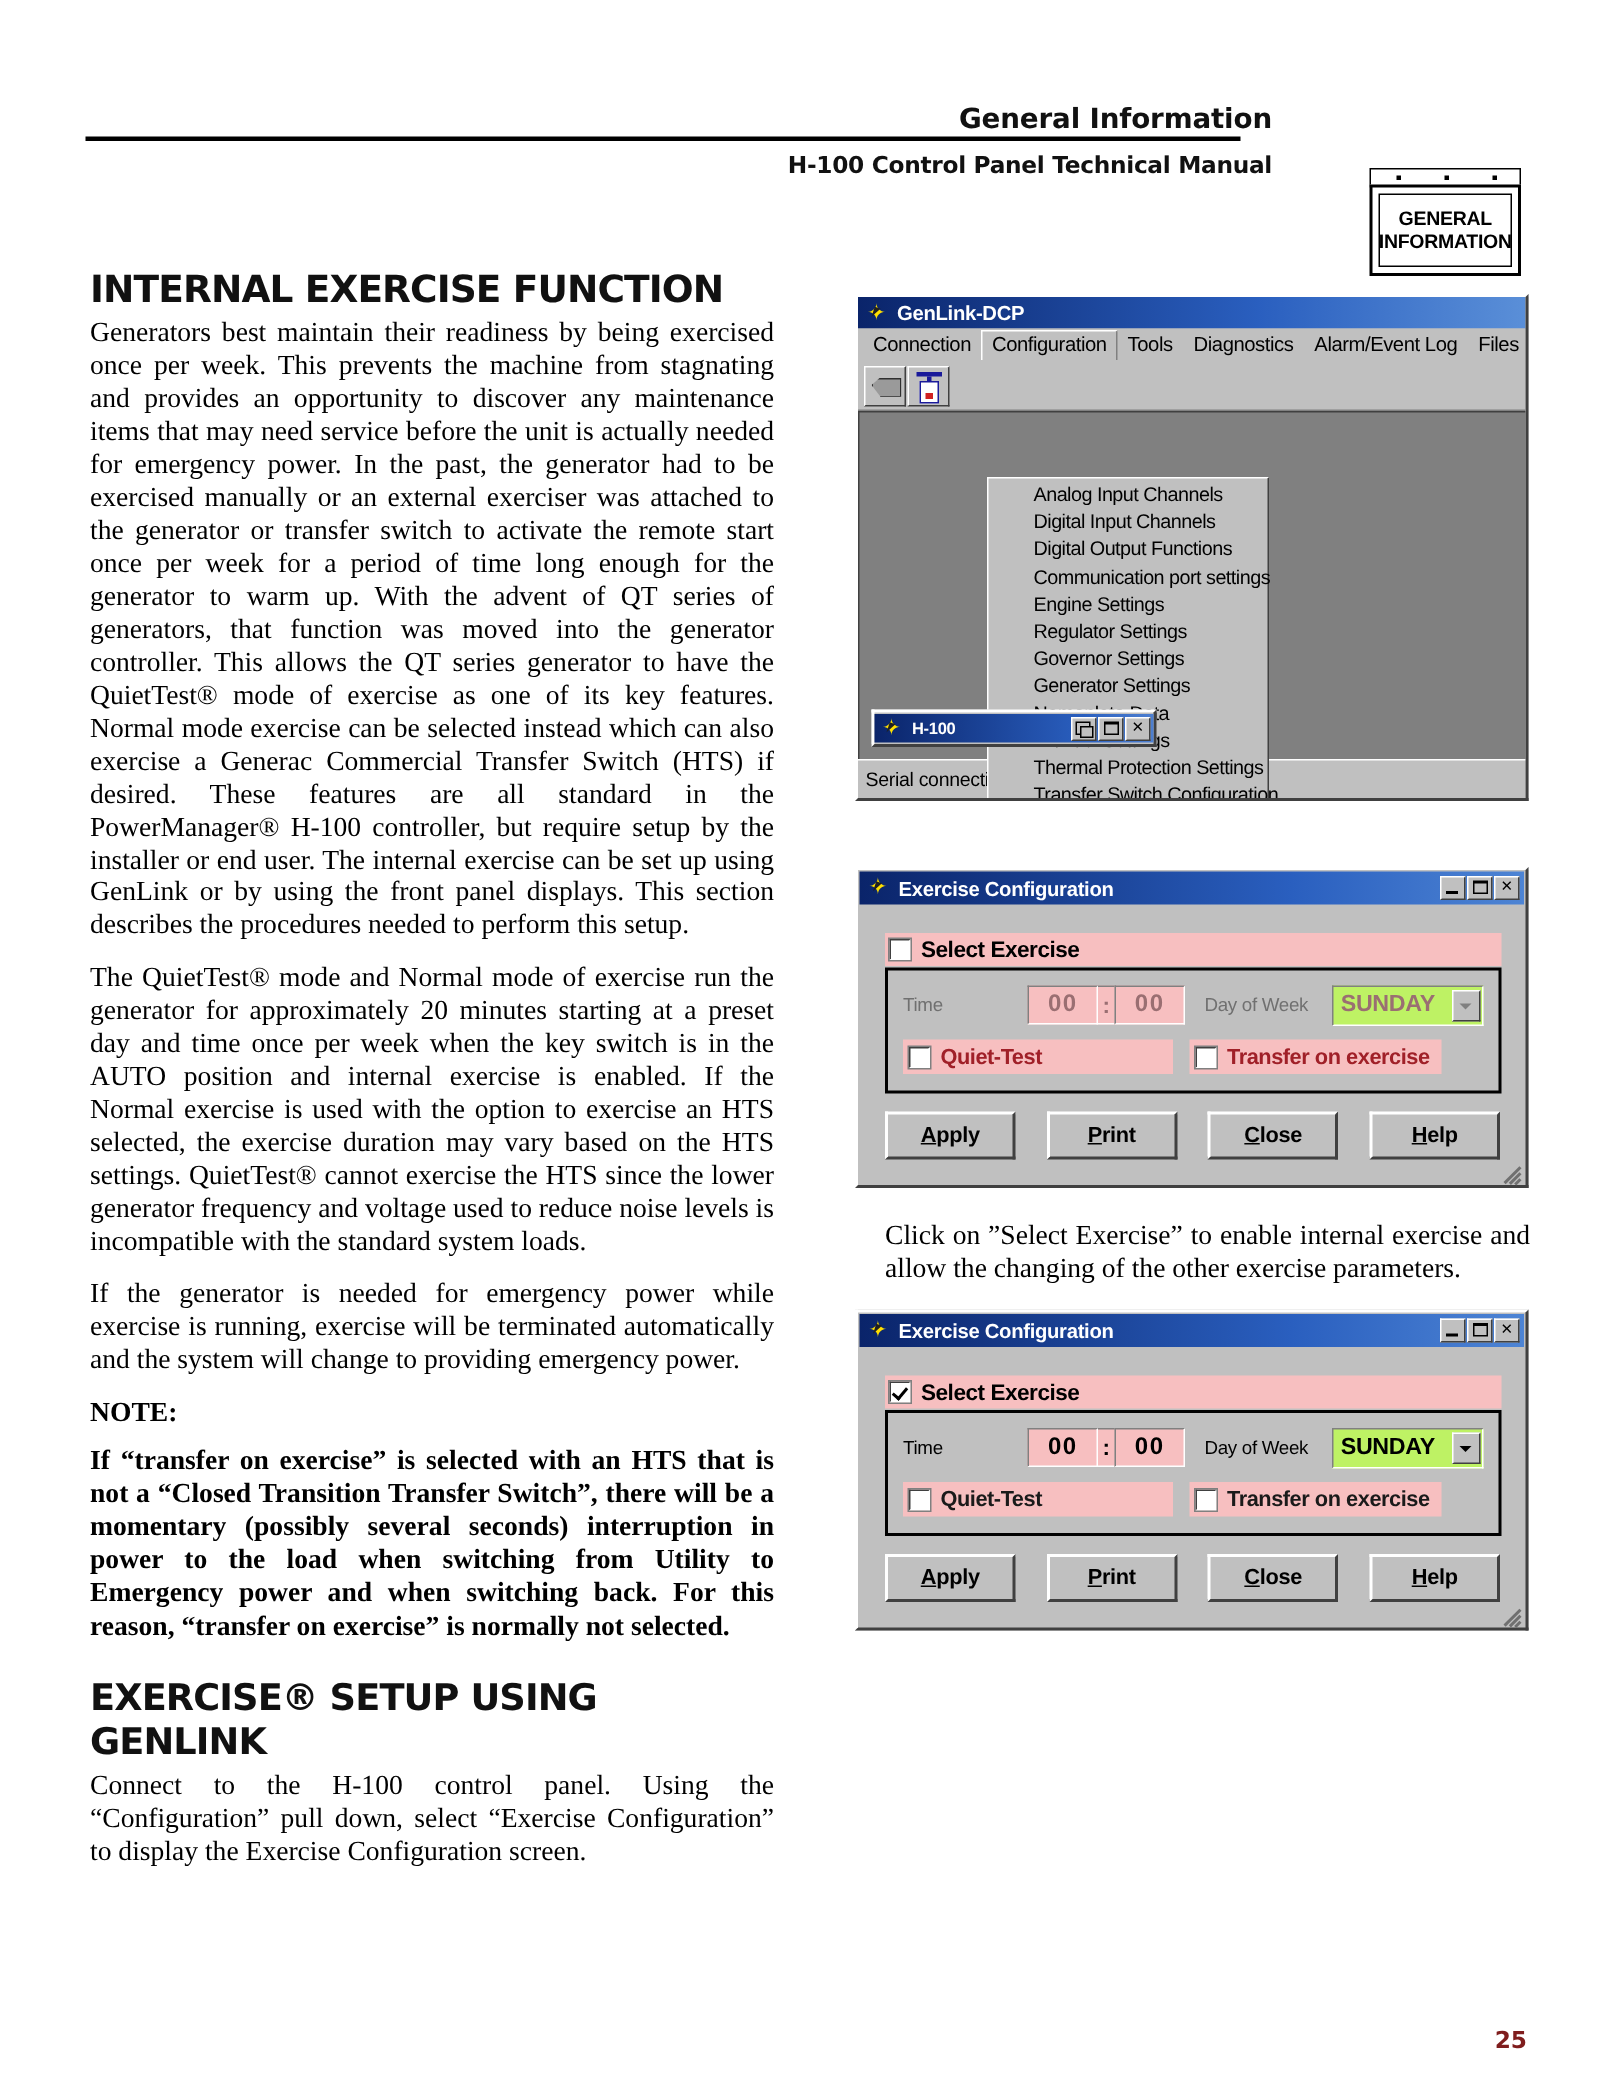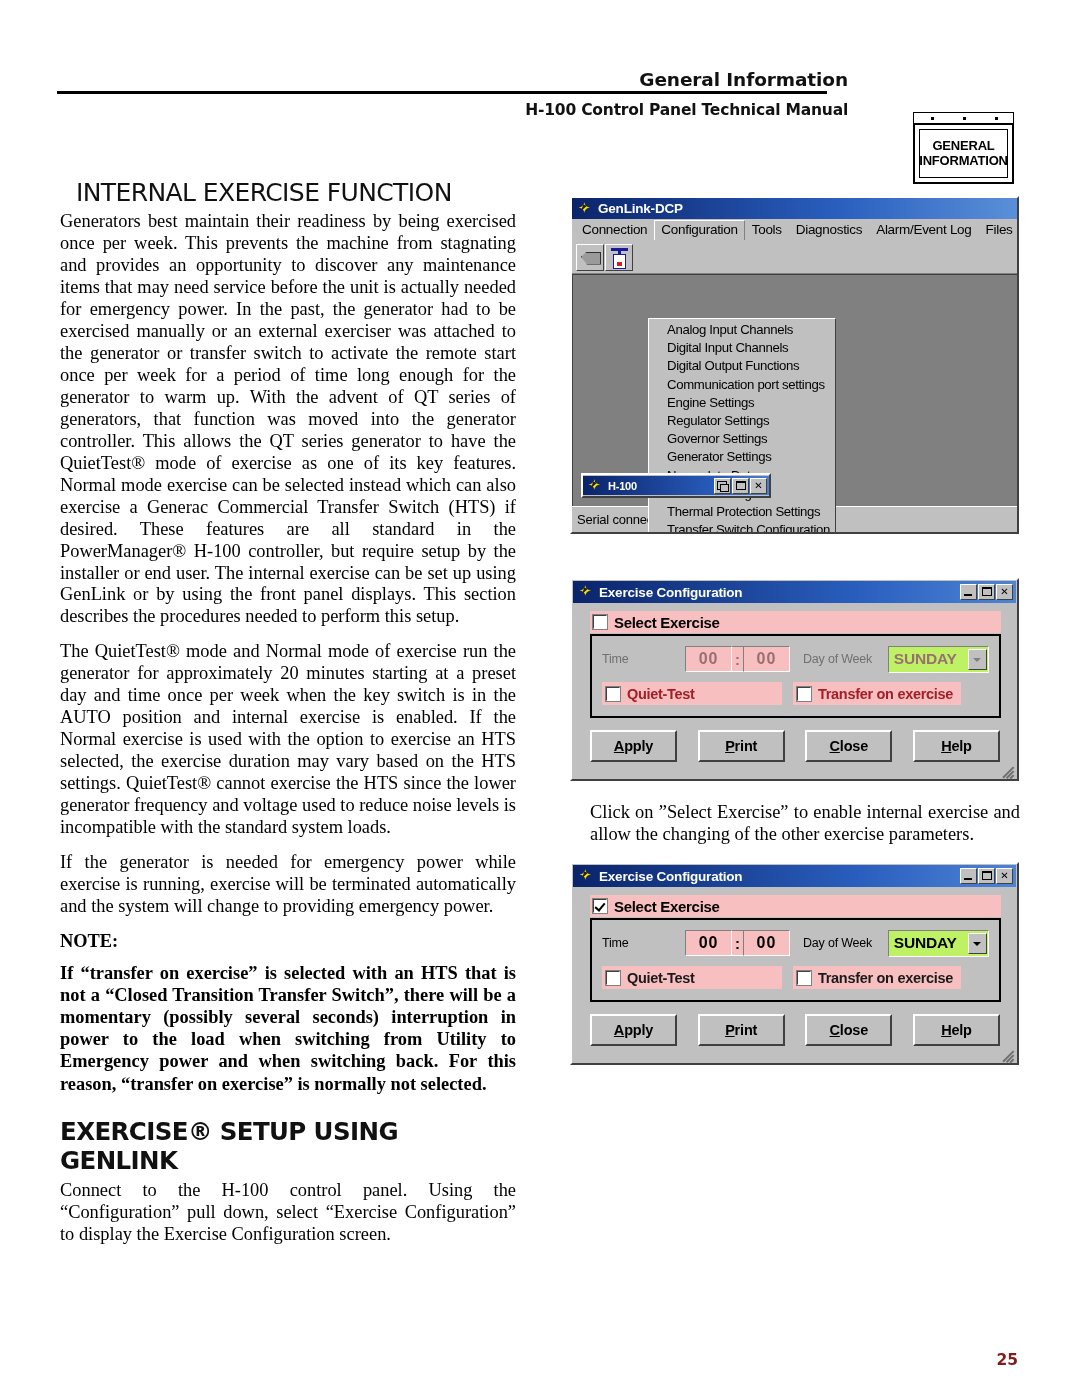--- a/index.html
+++ b/index.html
@@ -117,24 +117,24 @@
 
   
   .col-left {
     position: absolute;
     left: 60px;
     top: 180px;
     width: 456px;
   }
   h1.sec-title {
     font-family: "DejaVu Sans", sans-serif;
-    font-weight: normal;
+    font-weight: bold;
     font-size: 25px;
     letter-spacing: -0.6px;
-    margin: 0 0 5px 16px;
+    margin: 0 0 5px 0;
     color: #111;
     line-height: 1.05;
   }
   p.body {
     font-family: "Liberation Serif", serif;
     font-size: 18.4px;
     line-height: 1.193;
     text-align: justify;
     text-justify: inter-word;
     margin: 0 0 13px 0;
@@ -323,30 +323,30 @@
     background: #808080;
     border-top: 1.5px solid #404040;
     border-left: 1.5px solid #404040;
     position: relative;
     box-sizing: border-box;
   }
 
   
   .dropdown {
     position: absolute;
-    left: 75px;
+    left: 85px;
     top: 43px;
     width: 188px;
     background: #c0c0c0;
     border-top: 1.5px solid #ffffff;
     border-left: 1.5px solid #ffffff;
     border-right: 1.5px solid #404040;
     border-bottom: 1.5px solid #404040;
     box-sizing: border-box;
-    padding: 2px 0;
+    padding: 2px 12px;
     z-index: 5;
   }
   .dd-item {
     font-family: "Liberation Sans", sans-serif;
     font-size: 13.2px;
     color: #000;
     padding: 1px 6px 1px 18px;
     letter-spacing: -0.35px;
     line-height: 16.2px;
     white-space: nowrap;
@@ -460,21 +460,21 @@
   }
   .ex-titlebar {
     height: 22px;
     background: linear-gradient(to right, #0a246a 0%, #2a5fbf 65%, #4d84d4 100%);
     display: flex;
     align-items: center;
     padding: 0 2px;
     margin: 1px;
   }
   .ex-body {
-    padding: 7px 16px 0 18px;
+    padding: 18px 16px 0 18px;
   }
   .pink-bar {
     background: #f7bfc0;
     height: 22px;
     display: flex;
     align-items: center;
     padding-left: 3px;
   }
   .cbx {
     width: 14px; height: 14px;

